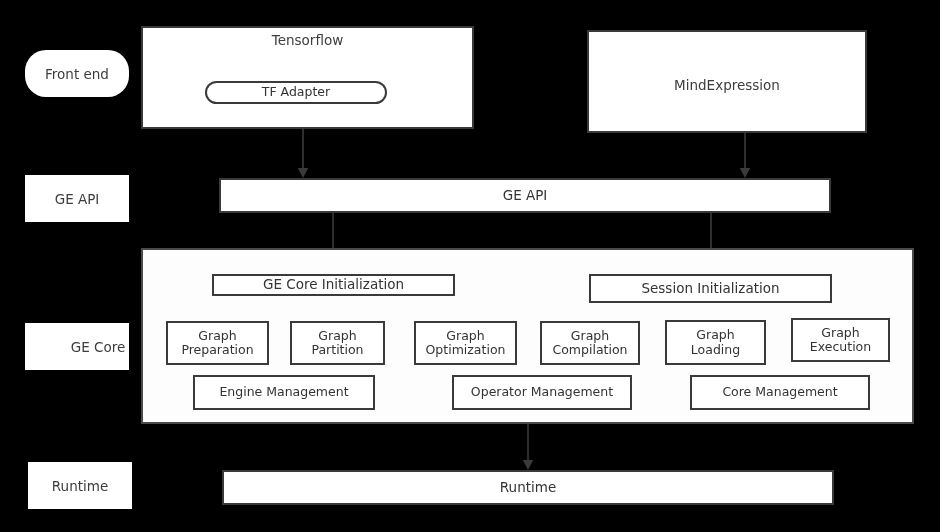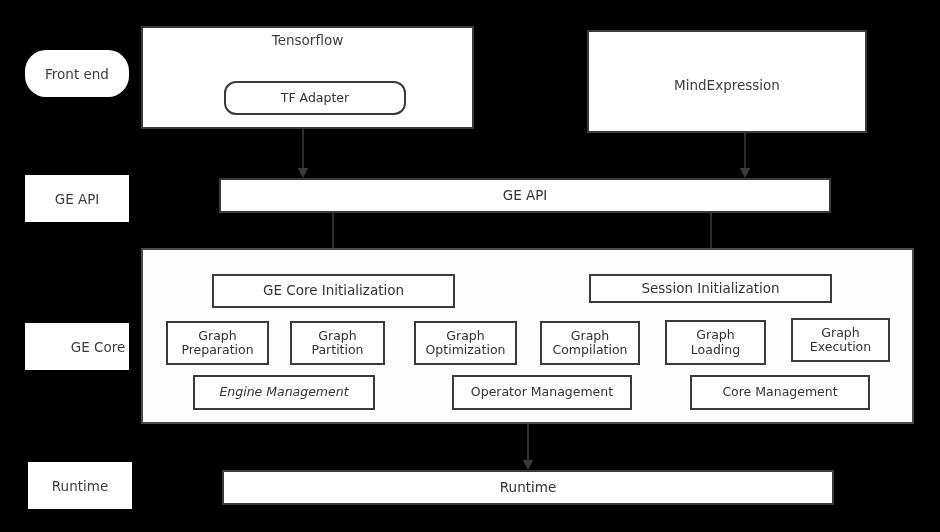--- a/index.html
+++ b/index.html
@@ -109,35 +109,35 @@
   <div class="stage-label" style="left: 25px; top: 323px; width: 104px; height: 47px; padding-left: 42px;">
     <span>GE Core</span>
   </div>
   <div class="stage-label" style="left: 28px; top: 462px; width: 104px; height: 47px;">
     <span>Runtime</span>
   </div>
 
   <div class="group" id="grp-tensorflow" style="left: 141px; top: 26px; width: 333px; height: 103px;">
     <div class="group-title" style="top: 4px;">Tensorflow</div>
   </div>
-  <div class="box inner" id="box-tf-adapter" style="left: 224px; top: 81px; width: 182px; height: 34px; border-radius: 12px;">
+  <div class="box inner" id="box-tf-adapter" style="left: 205px; top: 81px; width: 182px; height: 23px; border-radius: 12px;">
     <span>TF Adapter</span>
   </div>
 
   <div class="group" id="grp-mindexpression" style="left: 587px; top: 30px; width: 280px; height: 103px; text-decoration: underline;">
     <div class="group-title" style="top: 45px;">MindExpression</div>
   </div>
 
   <div class="box bar" id="box-ge-api" style="left: 219px; top: 178px; width: 612px; height: 35px;">
     <span>GE API</span>
   </div>
 
   <div class="panel" id="panel-ge-core" style="left: 141px; top: 248px; width: 773px; height: 176px;"></div>
 
-  <div class="box bar" id="box-ge-core-init" style="left: 212px; top: 274px; width: 243px; height: 34px;">
+  <div class="box bar" id="box-ge-core-init" style="left: 212px; top: 274px; width: 243px; height: 22px;">
     <span>GE Core Initialization</span>
   </div>
   <div class="box bar" id="box-session-init" style="left: 589px; top: 274px; width: 243px; height: 29px;">
     <span>Session Initialization</span>
   </div>
 
   <div class="box inner" id="box-graph-preparation" style="left: 166px; top: 321px; width: 103px; height: 44px;">
     <span>Graph
 Preparation</span>
   </div>
@@ -155,21 +155,21 @@
   </div>
   <div class="box inner" id="box-graph-loading" style="left: 665px; top: 320px; width: 101px; height: 45px;">
     <span>Graph
 Loading</span>
   </div>
   <div class="box inner" id="box-graph-execution" style="left: 791px; top: 318px; width: 99px; height: 44px;">
     <span>Graph
 Execution</span>
   </div>
 
-  <div class="box inner" id="box-engine-management" style="left: 193px; top: 375px; width: 182px; height: 35px; font-style: italic;">
+  <div class="box inner" id="box-engine-management" style="left: 193px; top: 375px; width: 182px; height: 35px;">
     <span>Engine Management</span>
   </div>
   <div class="box inner" id="box-operator-management" style="left: 452px; top: 375px; width: 180px; height: 35px;">
     <span>Operator Management</span>
   </div>
   <div class="box inner" id="box-graph-management" style="left: 690px; top: 375px; width: 180px; height: 35px;">
     <span>Core Management</span>
   </div>
 
   <div class="box bar" id="box-runtime" style="left: 222px; top: 470px; width: 612px; height: 35px;">

